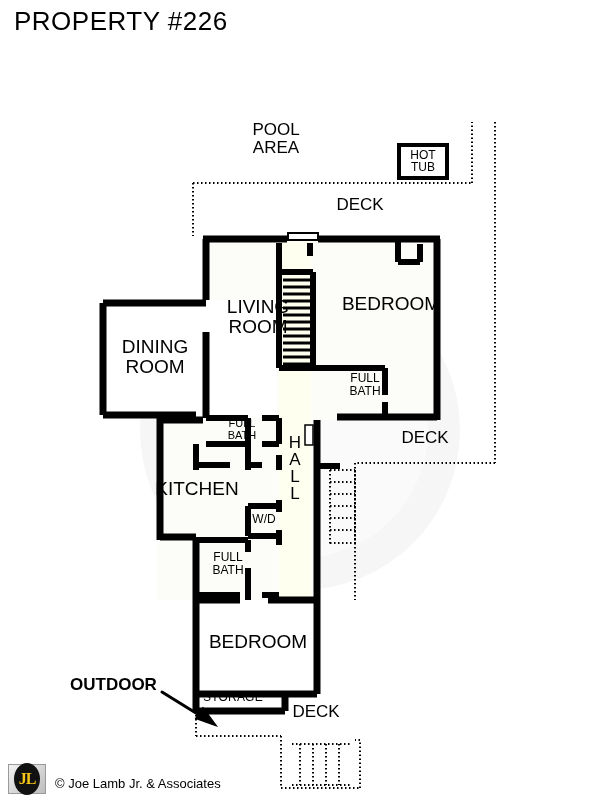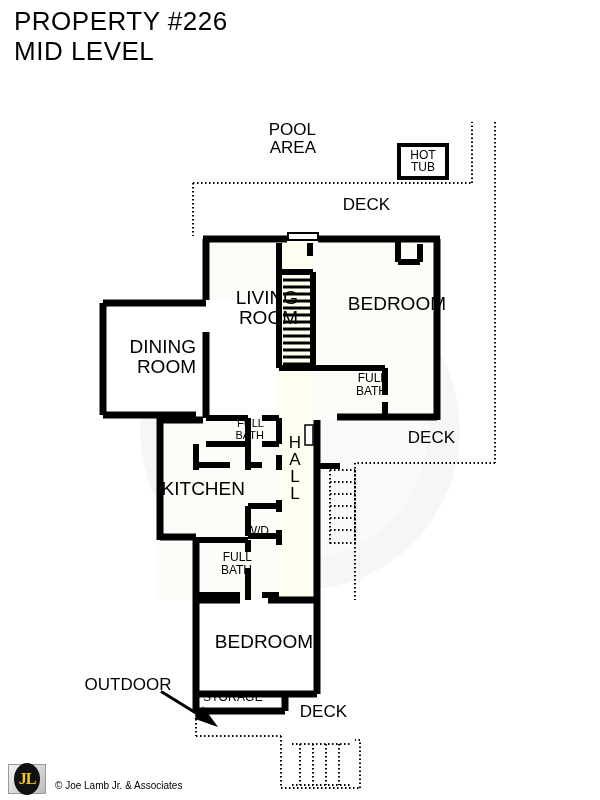--- a/index.html
+++ b/index.html
@@ -44,21 +44,21 @@
     left: 0;
     top: 0;
     width: 600px;
     height: 800px;
     pointer-events: none;
   }
 
   
   .lbl {
     position: absolute;
-    text-align: right;
+    text-align: center;
     line-height: 1.05;
     white-space: nowrap;
     pointer-events: none;
   }
   .lbl-lg { font-size: 19px; }
   .lbl-md { font-size: 17px; }
   .lbl-sm { font-size: 12px; }
   .lbl-xs { font-size: 11px; }
 
   .vert-stack {
@@ -114,33 +114,32 @@
     display: flex;
     align-items: center;
     justify-content: center;
     color: #F5C518;
     font-size: 16px;
     font-weight: bold;
     font-family: "Liberation Serif", serif;
     letter-spacing: -1px;
   }
   .copyright {
-    font-size: 10px;
+    font-size: 13px;
     padding-bottom: 3px;
     white-space: nowrap;
   }
 </style>
 </head>
 <body>
 
 <div id="plan-root">
 
   <div class="title-block">
     <div class="title-line">PROPERTY #226</div>
-    <div class="title-line second">MID LEVEL</div>
   </div>
 
   <svg class="plan-svg" viewBox="0 0 600 800">
 
     <circle cx="300" cy="430" r="160" fill="#F6F6F6"></circle>
     <circle cx="300" cy="430" r="128" fill="#FAFAFA"></circle>
 
     <g>
 
       <rect x="203" y="236" width="237" height="184" fill="#FCFCF8"></rect>
@@ -313,21 +312,21 @@
     <div>AREA</div>
   </div>
 
   <div class="hottub-box" style="left:397px; top:112px; width:36px;margin-top:31px;">
     <div>HOT</div>
     <div>TUB</div>
   </div>
 
   <div class="lbl lbl-md" style="left:330px; top:196px; width:60px;">DECK</div>
 
-  <div class="lbl lbl-lg" style="left:218px; top:288px; width:80px;">
+  <div class="lbl lbl-lg" style="left:218px; top:297px; width:80px;">
     <div>LIVING</div>
     <div>ROOM</div>
   </div>
 
   <div class="lbl lbl-lg" style="left:336px; top:294px; width:110px;">BEDROOM</div>
 
   <div class="lbl lbl-lg" style="left:114px; top:337px; width:82px;">
     <div>DINING</div>
     <div>ROOM</div>
   </div>
@@ -346,32 +345,32 @@
 
   <div class="vert-stack" style="left:285px; top:434px; width:20px;">
     <span>H</span>
     <span>A</span>
     <span>L</span>
     <span>L</span>
   </div>
 
   <div class="lbl lbl-lg" style="left:149px; top:479px; width:96px;">KITCHEN</div>
 
-  <div class="lbl lbl-sm" style="left:239px; top:513px; width:30px;margin-top:12px;">W/D</div>
+  <div class="lbl lbl-sm" style="left:249px; top:513px; width:30px;">W/D</div>
 
   <div class="lbl lbl-sm" style="left:204px; top:551px; width:48px;">
     <div>FULL</div>
     <div>BATH</div>
   </div>
 
   <div class="lbl lbl-lg" style="left:203px; top:632px; width:110px;">BEDROOM</div>
 
   <div class="storage-lbl" style="left:203px; top:690px;">STORAGE</div>
 
-  <div class="lbl lbl-md" style="left:70px; top:676px; width:116px; text-align:center;">
+  <div class="lbl lbl-md" style="left:70px; top:676px; width:116px; text-align:left;font-weight:bold;">
     <div>OUTDOOR</div>
   </div>
 
   <div class="lbl lbl-md" style="left:285px; top:703px; width:62px;">DECK</div>
 
   <div class="footer">
     <div class="logo-box">
       <div class="logo-oval">JL</div>
     </div>
     <div class="copyright">© Joe Lamb Jr. &amp; Associates</div>

